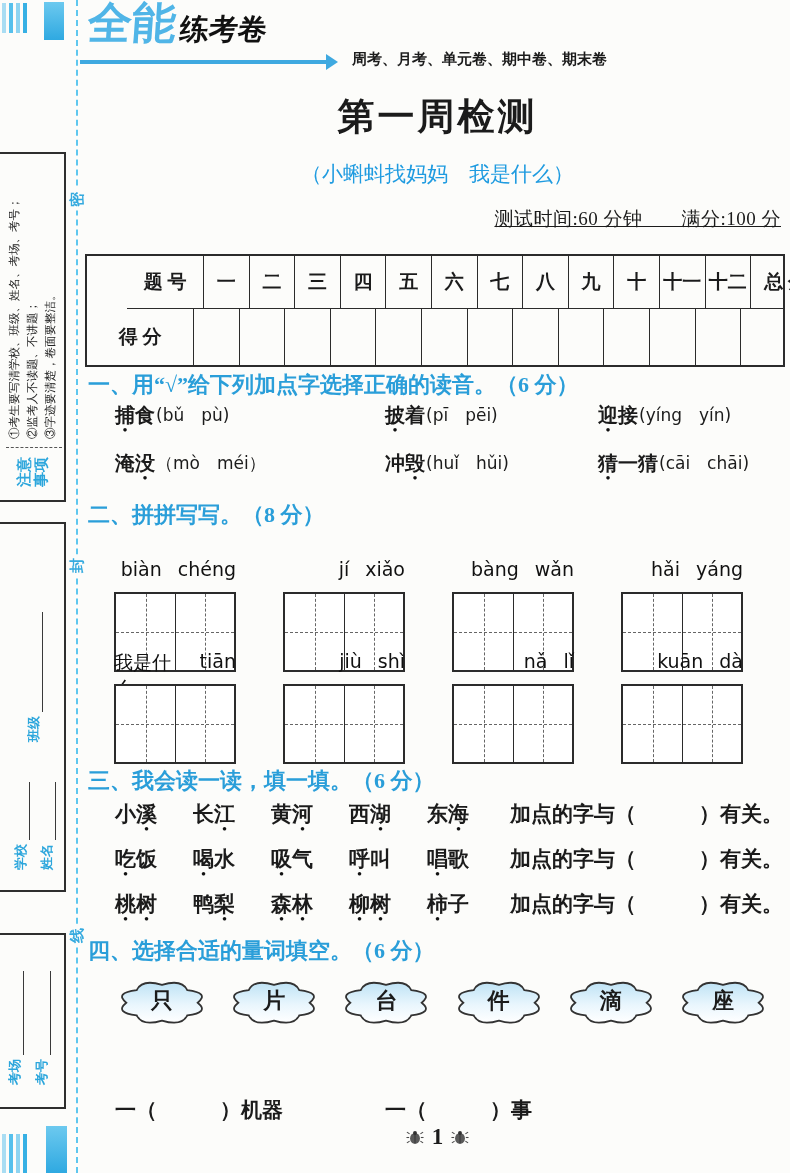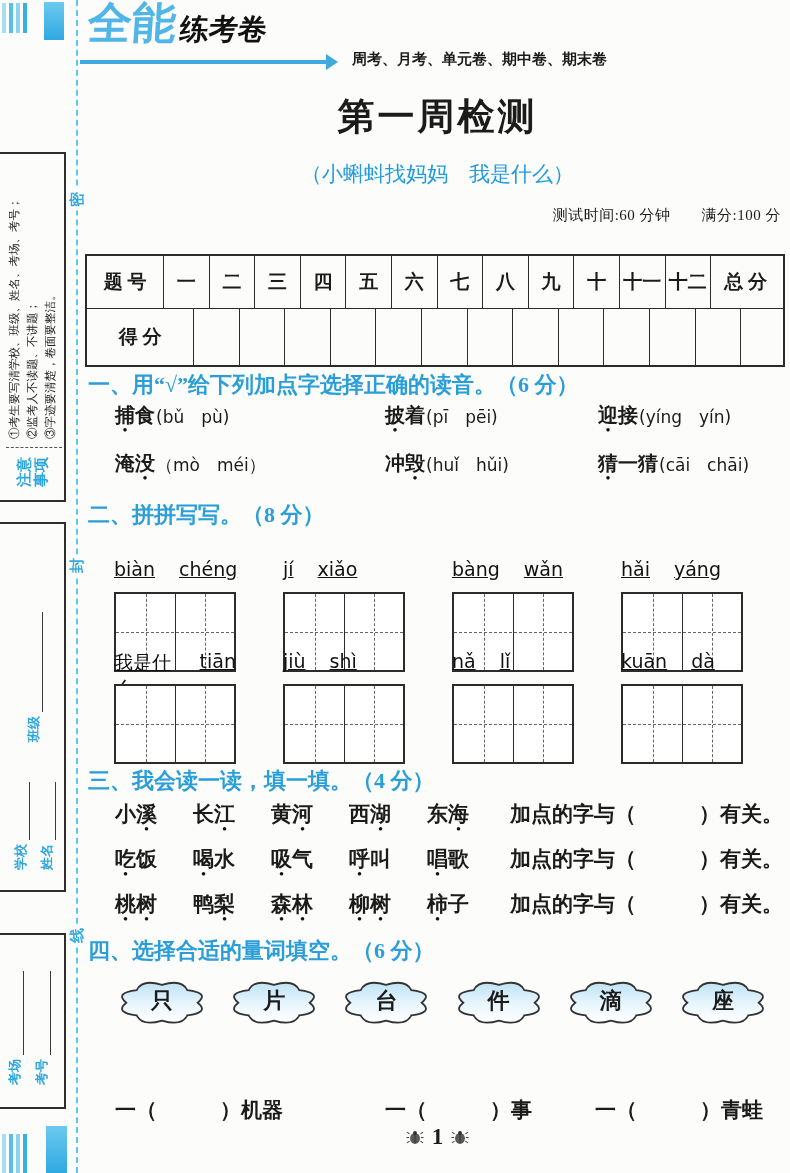--- a/index.html
+++ b/index.html
@@ -35,48 +35,48 @@
   .brand-black{font-size:29px;font-weight:700;color:#111;transform:skewX(-6deg);margin-left:4px;line-height:1.1;}
   .brand-rule{position:absolute;top:60px;left:-10px;height:4px;background:#3fa9e0;width:246px;}
   .brand-arrow{position:absolute;top:54px;left:236px;width:0;height:0;
                border-left:12px solid #3fa9e0;border-top:8px solid transparent;border-bottom:8px solid transparent;}
   .tagline{position:absolute;top:50px;left:262px;font-size:15px;font-weight:700;white-space:nowrap;}
 
   .page-title{position:absolute;top:92px;left:0;width:100%;text-align:center;
               font-size:37px;font-weight:700;letter-spacing:3px;}
   .subtitle{position:absolute;top:160px;left:0;width:100%;text-align:center;
             font-size:21px;font-weight:400;color:#1f9be0;}
-  .testinfo{position:absolute;top:206px;right:4px;font-size:15px;letter-spacing:.5px;}
+  .testinfo{position:absolute;top:206px;right:4px;font-size:19px;letter-spacing:.5px;text-decoration:underline;}
 
   
   .score-table{position:absolute;left:-5px;top:254px;width:700px;border:2.2px solid #2b2b2b;box-sizing:border-box;}
   .srow{display:grid;grid-template-columns:76px repeat(12,45.6px) 70px;}
-  .srow.r1{border-bottom:1.6px solid #2b2b2b;}
+  .srow.r1{border-bottom:1.6px solid #2b2b2b;margin-left:40px;}
   .cell{height:52px;border-left:1.6px solid #2b2b2b;display:flex;align-items:center;justify-content:center;
         font-size:19px;font-weight:700;}
   .srow.r2 .cell{height:56px;margin-left:30px;}
   .cell.first{border-left:none;}
 
   
   .sec-head{position:absolute;left:-2px;font-size:22px;font-weight:700;color:#2a9ed9;white-space:nowrap;}
 
   
   .ch{position:relative;display:inline-block;}
   .ch.dotted::after{content:"•";position:absolute;left:0;right:0;top:100%;margin-top:-7px;
                     text-align:center;font-size:13px;color:#111;}
 
   
   .pr-row{position:absolute;left:0;width:100%;display:grid;grid-template-columns:270px 213px auto;padding-left:25px;box-sizing:border-box;}
-  .pr-item{display:flex;align-items:flex-end;font-size:20px;font-weight:600;white-space:nowrap;}
+  .pr-item{display:flex;align-items:center;font-size:20px;font-weight:600;white-space:nowrap;}
   .pinyin{font-family:"DejaVu Sans",sans-serif;font-size:17px;font-weight:400;margin-left:1px;}
 
   
   .prow{position:absolute;left:0;width:100%;display:flex;padding-left:24px;gap:47px;box-sizing:border-box;}
-  .plabel{width:122px;display:flex;justify-content:flex-start;gap:24px;
-          font-family:"DejaVu Sans",sans-serif;font-size:19px;color:#111;text-decoration:underline;}
+  .plabel{width:122px;display:flex;justify-content:flex-end;gap:16px;
+          font-family:"DejaVu Sans",sans-serif;font-size:19px;color:#111;}
   .wbox{position:relative;width:122px;height:80px;border:2px solid #2b2b2b;box-sizing:border-box;background:#fff;}
   .wbox .mid{position:absolute;left:50%;top:0;bottom:0;border-left:1.6px solid #2b2b2b;}
   .wbox .q1{position:absolute;left:25%;top:0;bottom:0;border-left:1px dashed #666;}
   .wbox .q3{position:absolute;left:75%;top:0;bottom:0;border-left:1px dashed #666;}
   .wbox .hmid{position:absolute;left:0;right:0;top:50%;border-top:1px dashed #666;}
 
   
   .word-row{position:absolute;left:0;width:100%;display:flex;align-items:baseline;gap:36px;
             padding-left:25px;box-sizing:border-box;font-size:21px;font-weight:600;white-space:nowrap;}
   .row-tail{margin-left:auto;padding-right:2px;}
@@ -338,21 +338,21 @@
       </div>
 
       <div class="wbox">
         <div class="hmid"></div>
         <div class="q1"></div>
         <div class="q3"></div>
         <div class="mid"></div>
       </div>
     </div>
 
-  <div class="sec-head" style="top:766px">三、我会读一读，填一填。（4 分）</div>
+  <div class="sec-head" style="top:766px">三、我会读一读，填一填。（6 分）</div>
   <div class="word-row" style="top:800px">
     <span><span class="ch">小</span><span class="ch dotted">溪</span></span>
     <span><span class="ch">长</span><span class="ch dotted">江</span></span>
     <span><span class="ch">黄</span><span class="ch dotted">河</span></span>
     <span><span class="ch">西</span><span class="ch dotted">湖</span></span>
     <span><span class="ch">东</span><span class="ch dotted">海</span></span>
     <span class="row-tail">加点的字与（　　　）有关。</span>
   </div>
   <div class="word-row" style="top:845px">
     <span><span class="ch dotted">吃</span><span class="ch">饭</span></span>
@@ -413,21 +413,20 @@
         <svg viewBox="-10 -8 140 86">
           <path d="M110,35 Q127,48.9 95.4,52.7 Q87.7,68.5 60,60 Q32.3,68.5 24.6,52.7 Q-7,48.9 10,35 Q-7,21.1 24.6,17.3 Q32.3,1.5 60,10 Q87.7,1.5 95.4,17.3 Q127,21.1 110,35 Z" fill="url(#cg)" stroke="#333" stroke-width="2.5"></path>
         </svg>
         <span class="cloud-ch">座</span>
       </div>
     </div>
   <div class="fill-row" style="top:1096px">
 
   <span>一（　　　）机器</span>
       <span>一（　　　）事</span>
-      <span>一（　　　）青蛙</span>
     </div>
 
   <div class="footer">
     <svg viewBox="0 0 20 16" width="18" height="15">
       <g stroke="#4a4a4a" stroke-width="1.2" fill="none">
         <line x1="4" y1="4" x2="1" y2="2"></line>
           <line x1="3.5" y1="8" x2="0.5" y2="8"></line>
           <line x1="4" y1="12" x2="1" y2="14"></line>
         <line x1="16" y1="4" x2="19" y2="2"></line>
           <line x1="16.5" y1="8" x2="19.5" y2="8"></line>

